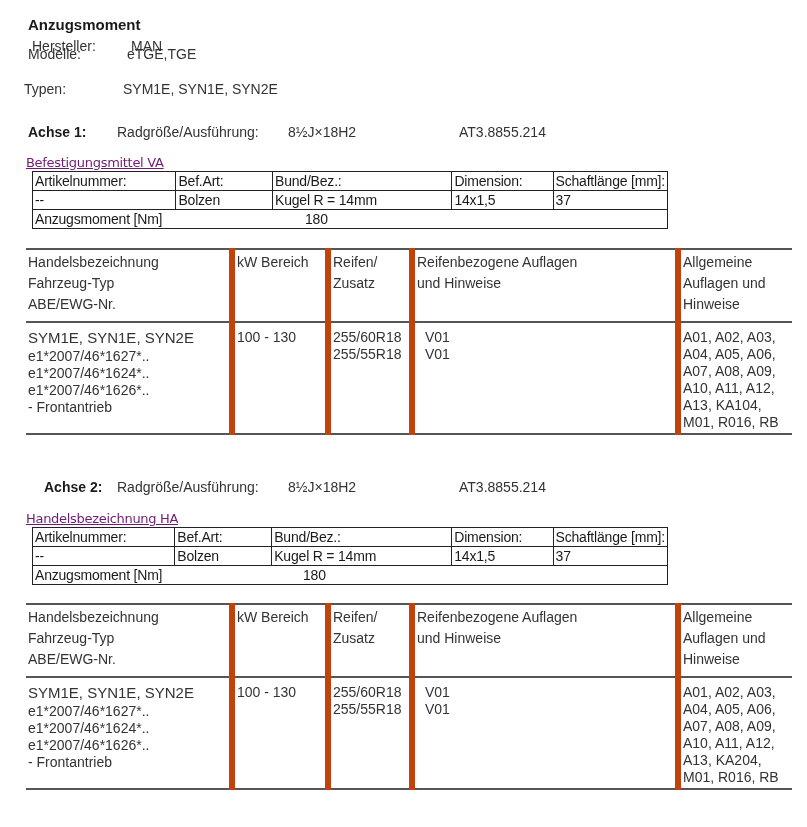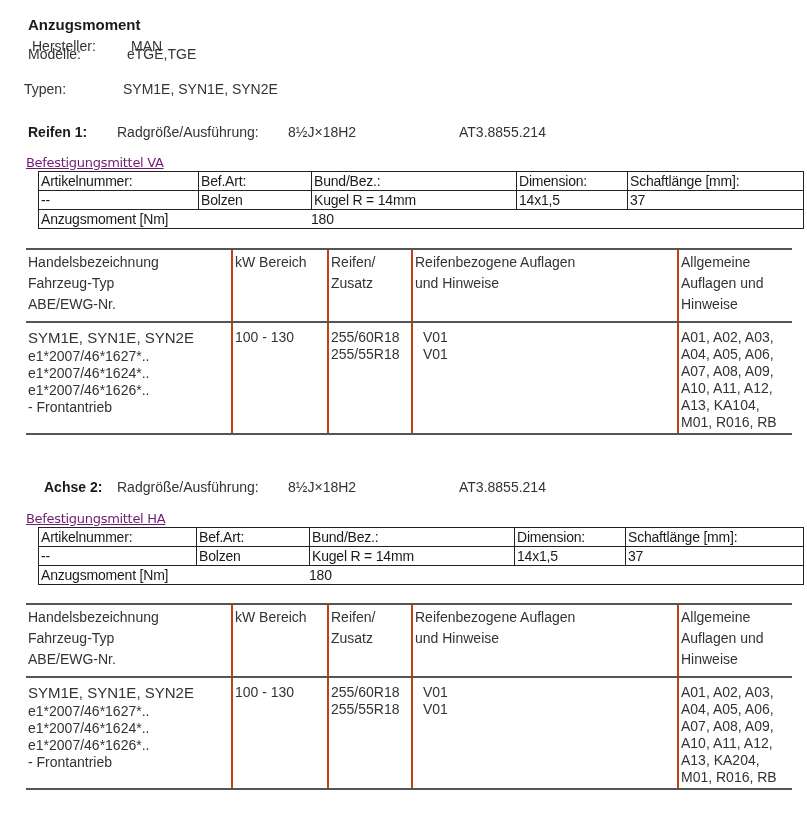--- a/index.html
+++ b/index.html
@@ -7,24 +7,24 @@
          font-family:"Liberation Sans", sans-serif; color:#222; }
   .abs { position:absolute; }
   .title { left:28px; top:16px; font-size:15px; font-weight:bold; color:#1a1a1a; }
   .kv { font-size:14px; color:#333; }
   .kv .k { position:absolute; left:0; }
   .kv .v { position:absolute; left:99px; white-space:nowrap; }
   .achse { font-size:14px; color:#333; white-space:nowrap; }
   .achse b { color:#1a1a1a; }
   .befcap { font-size:13px; color:#701a75; text-decoration:underline; font-family:"DejaVu Sans", sans-serif; letter-spacing:-0.3px; }
   table { border-collapse:collapse; }
-  .fix { position:absolute; left:38px; width:766px; font-size:14px; }
+  .fix { position:absolute; left:32px; width:636px; font-size:14px; }
   .fix td { border:1px solid #222; padding:0 2px; height:18px; line-height:18px; white-space:nowrap; color:#1a1a1a; letter-spacing:-0.2px; }
   .main { position:absolute; left:26px; width:766px; font-size:14px; color:#333; }
-  .main td { border-left:2px solid #c2410c; vertical-align:top; padding:3px 2px; line-height:21px; }
+  .main td { border-left:6px solid #c2410c; vertical-align:top; padding:3px 2px; line-height:21px; }
   .main td:first-child { border-left:none; }
   .main tr.h td { border-top:2px solid #555; border-bottom:2px solid #555; padding-top:2px; padding-bottom:6px; }
   .main tr.d td { border-bottom:2px solid #555; line-height:17px; padding-top:6px; padding-bottom:2px; }
   .ln { display:block; }
 </style>
 </head>
 <body>
 
 <div class="abs title">Anzugsmoment</div>
 <div class="abs kv" style="left:32px;top:38px;width:400px;height:20px;text-align:center;">
@@ -34,21 +34,21 @@
 <div class="abs kv" style="left:28px;top:46px;width:400px;height:20px;">
   <span class="k">Modelle:</span>
   <span class="v">eTGE,TGE</span>
 </div>
 <div class="abs kv" style="left:24px;top:81px;width:400px;height:20px;">
   <span class="k">Typen:</span>
   <span class="v">SYM1E, SYN1E, SYN2E</span>
 </div>
 
 <div class="abs achse" style="left:28px;top:124px;">
-  <b>Reifen 1:</b>
+  <b>Achse 1:</b>
 </div>
 <div class="abs achse" style="left:117px;top:124px;">Radgröße/Ausführung:</div>
 <div class="abs achse" style="left:288px;top:124px;">8½J×18H2</div>
 <div class="abs achse" style="left:459px;top:124px;">AT3.8855.214</div>
 
 <div class="abs befcap" style="left:26px;top:155px;">Befestigungsmittel VA</div>
 <table class="fix" style="top:171px;">
   <colgroup>
       <col style="width:160px">
       <col style="width:113px">
@@ -141,21 +141,21 @@
 </tbody>
   </table>
 
 <div class="abs achse" style="left:44px;top:479px;">
   <b>Achse 2:</b>
 </div>
 <div class="abs achse" style="left:117px;top:479px;">Radgröße/Ausführung:</div>
 <div class="abs achse" style="left:288px;top:479px;">8½J×18H2</div>
 <div class="abs achse" style="left:459px;top:479px;">AT3.8855.214</div>
 
-<div class="abs befcap" style="left:26px;top:511px;">Befestigungsmittel HA</div>
+<div class="abs befcap" style="left:26px;top:511px;">Handelsbezeichnung HA</div>
 <table class="fix" style="top:527px;">
   <colgroup>
       <col style="width:158px">
       <col style="width:113px">
       <col style="width:205px">
       <col style="width:111px">
       <col>
     </colgroup>
   <tbody>
       <tr>

